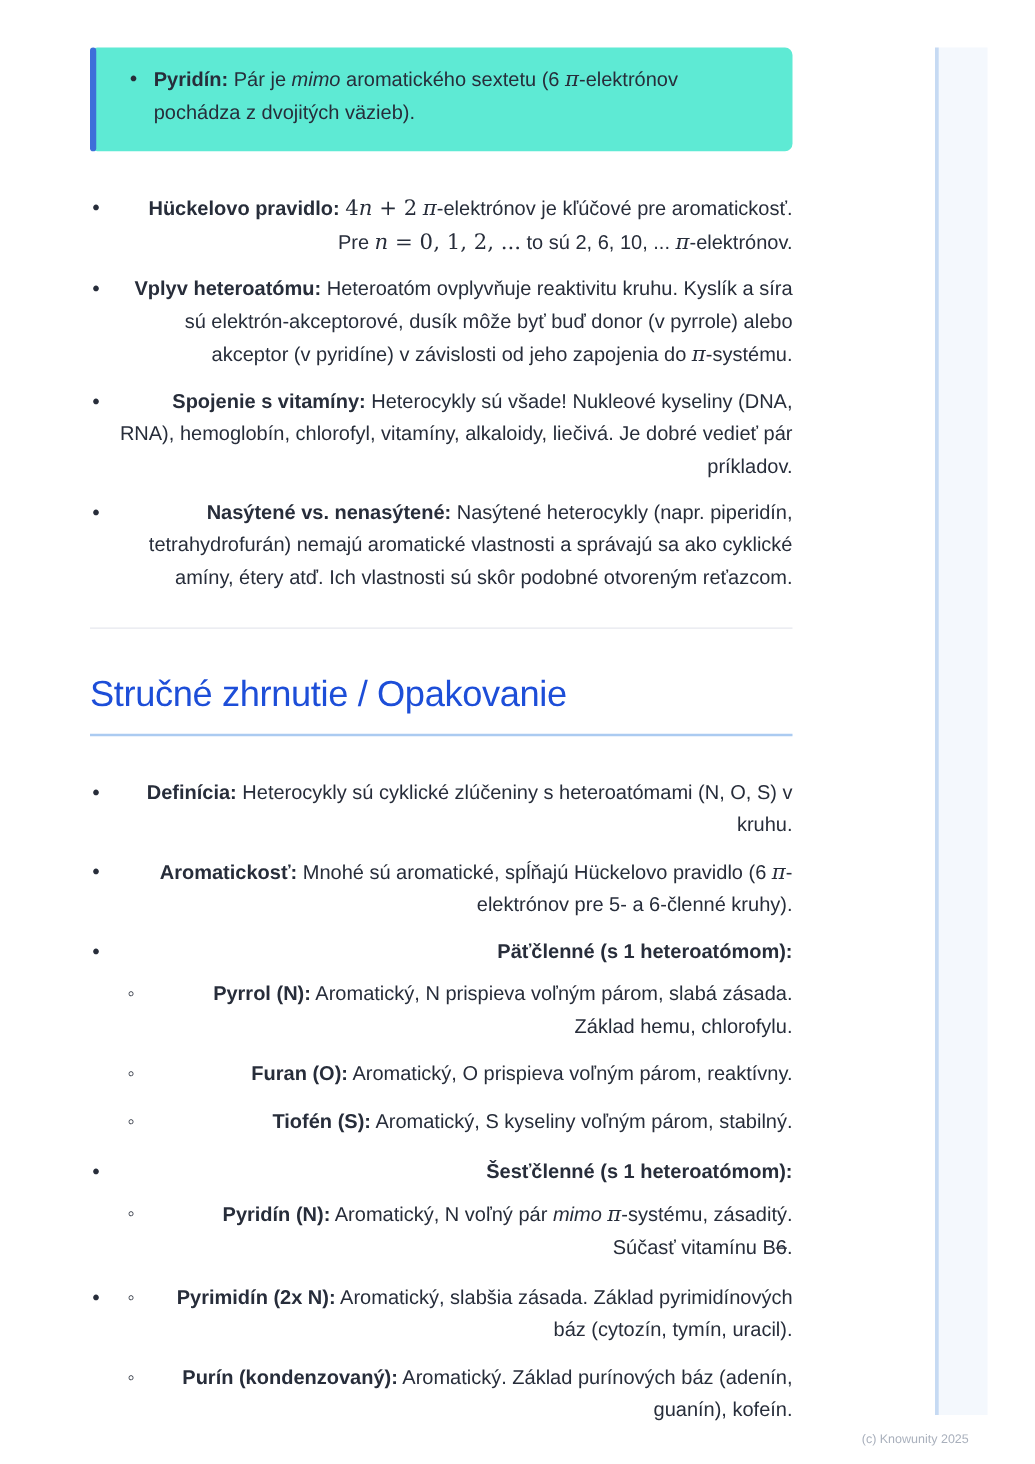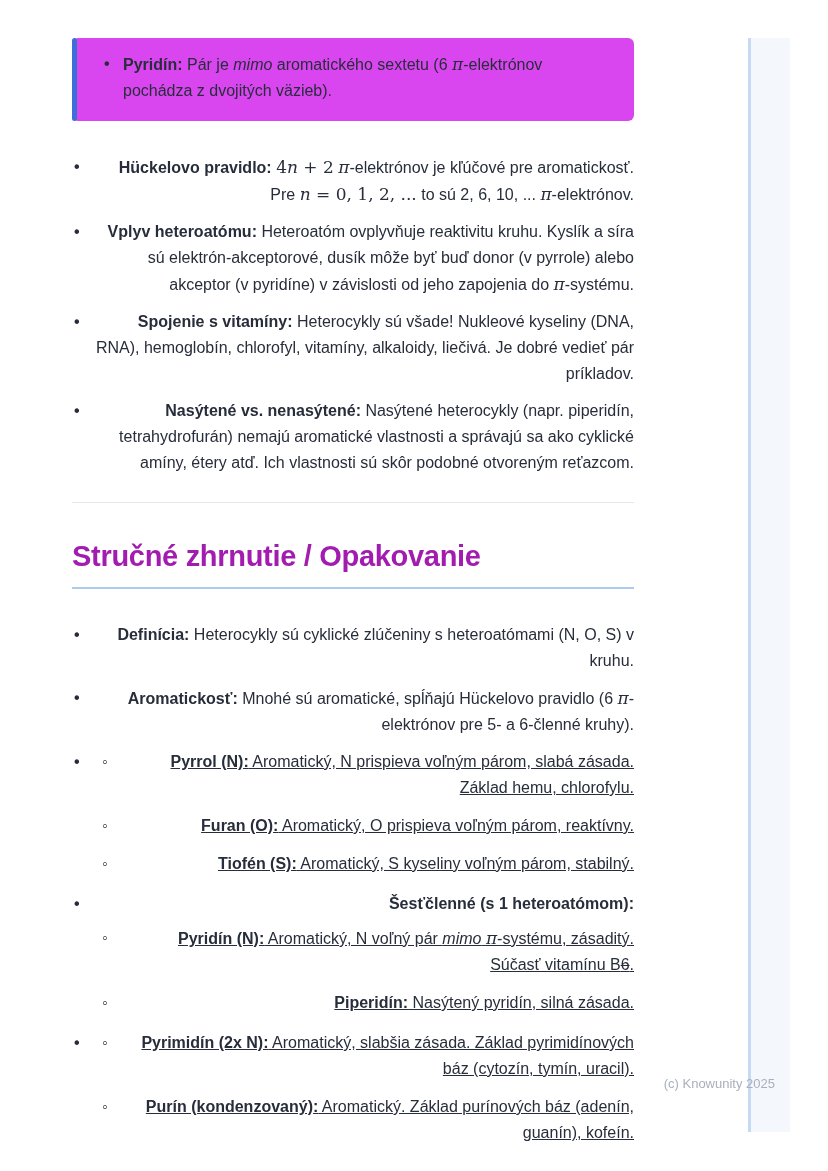--- a/index.html
+++ b/index.html
@@ -13,21 +13,21 @@
     overflow: hidden;
   }
   .content {
     position: absolute;
     left: 72px; top: 38px;
     width: 562px;
   }
   
   .callout {
     position: relative;
-    background: #d946ef;
+    background: #5eead4;
     border-radius: 6px;
     padding: 13px 19px 17px 20px;
     margin-bottom: 33px;
   }
   .callout-bar {
     position: absolute;
     left: 0; top: 0; bottom: 0;
     width: 5px;
     background: #3e6fd9;
     border-radius: 3px;
@@ -45,43 +45,43 @@
     position: relative;
     padding-left: 21px;
     margin-bottom: 11px;
     text-align: right;
   }
   ul.blist > li::before {
     content: "\2022";
     position: absolute; left: 2px; top: 0;
     color: #272d3a; font-weight: 700;
   }
-  ul.sub { list-style: none; margin: 8px 0 0 0; padding: 0; text-decoration: underline; }
+  ul.sub { list-style: none; margin: 8px 0 0 0; padding: 0; }
   ul.sub > li {
     position: relative;
     padding-left: 37px;
     margin-bottom: 12px;
   }
   ul.sub > li::before {
     content: "\25E6";
     position: absolute; left: 9px; top: 0;
     color: #272d3a; font-weight: 700;
   }
   ul.sub > li:last-child { margin-bottom: 14px; }
   
   .divider {
     border: none;
     border-top: 1px solid #e6e8ee;
     margin: 26px 0 0 0;
   }
   .section-heading {
     margin: 37px 0 33px 0;
     font-size: 29px; line-height: 33px;
-    font-weight: 700;
-    color: #a21caf;
+    font-weight: 400;
+    color: #1d4ed8;
     letter-spacing: -0.3px;
     padding-bottom: 14px;
     border-bottom: 2px solid #abcbf1;
   }
   
   .s-normal { }
   .s-bold { font-weight: 700; }
   .s-italic { font-style: italic; }
   .s-math { font-family: "DejaVu Serif", serif; font-size: 17px; }
   .s-mathit { font-family: "DejaVu Serif", serif; font-style: italic; font-size: 17px; }
@@ -95,22 +95,22 @@
   }
   .rail-line {
     position: absolute;
     left: 748px; top: 38px;
     width: 3px; height: 1094px;
     background: #c6daf3;
   }
   
   .copyright {
     position: absolute;
-    right: 53px; top: 1076px;
-    font-size: 13px; line-height: 16px;
+    right: 53px; top: 1144px;
+    font-size: 10px; line-height: 16px;
     color: #a9b0bc;
     margin-left: 34px;
   }
 </style>
 </head>
 <body>
 
 <div class="content">
 
   <div class="callout">
@@ -128,31 +128,31 @@
   </ul>
 
   <hr class="divider">
 
   <h1 class="section-heading">Stručné zhrnutie / Opakovanie</h1>
 
   <ul class="blist">
     <li><span class="s-bold">Definícia:</span><span class="s-normal"> Heterocykly sú cyklické zlúčeniny s heteroatómami (N, O, S) v kruhu.</span></li>
     <li><span class="s-bold">Aromatickosť:</span><span class="s-normal"> Mnohé sú aromatické, spĺňajú Hückelovo pravidlo (6 </span><span class="s-mathit">π</span><span class="s-normal">-elektrónov pre 5- a 6-členné kruhy).</span></li>
     <li>
+      <span><span class="s-bold">Päťčlenné (s 1 heteroatómom):</span></span>
       <ul class="sub">
         <li><span class="s-bold">Pyrrol (N):</span><span class="s-normal"> Aromatický, N prispieva voľným párom, slabá zásada. Základ hemu, chlorofylu.</span></li>
         <li><span class="s-bold">Furan (O):</span><span class="s-normal"> Aromatický, O prispieva voľným párom, reaktívny.</span></li>
         <li><span class="s-bold">Tiofén (S):</span><span class="s-normal"> Aromatický, S kyseliny voľným párom, stabilný.</span></li>
       </ul>
     </li>
     <li>
       <span><span class="s-bold">Šesťčlenné (s 1 heteroatómom):</span></span>
       <ul class="sub">
         <li><span class="s-bold">Pyridín (N):</span><span class="s-normal"> Aromatický, N voľný pár </span><span class="s-italic">mimo</span><span class="s-normal"> </span><span class="s-mathit">π</span><span class="s-normal">-systému, zásaditý. Súčasť vitamínu B</span><span class="s-strike">6</span><span class="s-normal">.</span></li>
-        <li><span class="s-bold">Piperidín:</span><span class="s-normal"> Nasýtený pyridín, silná zásada.</span></li>
       </ul>
     </li>
     <li>
       <ul class="sub">
         <li><span class="s-bold">Pyrimidín (2x N):</span><span class="s-normal"> Aromatický, slabšia zásada. Základ pyrimidínových báz (cytozín, tymín, uracil).</span></li>
         <li><span class="s-bold">Purín (kondenzovaný):</span><span class="s-normal"> Aromatický. Základ purínových báz (adenín, guanín), kofeín.</span></li>
       </ul>
     </li>
   </ul>
 

